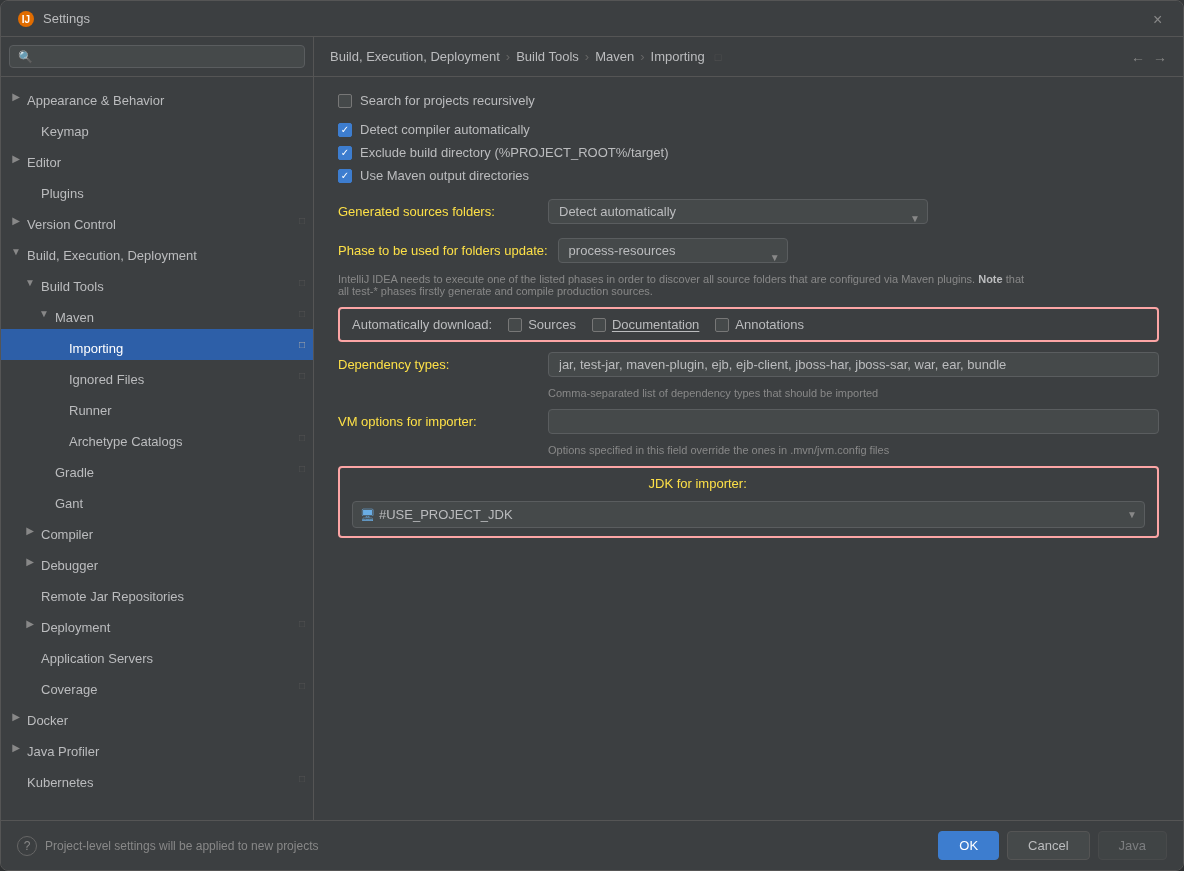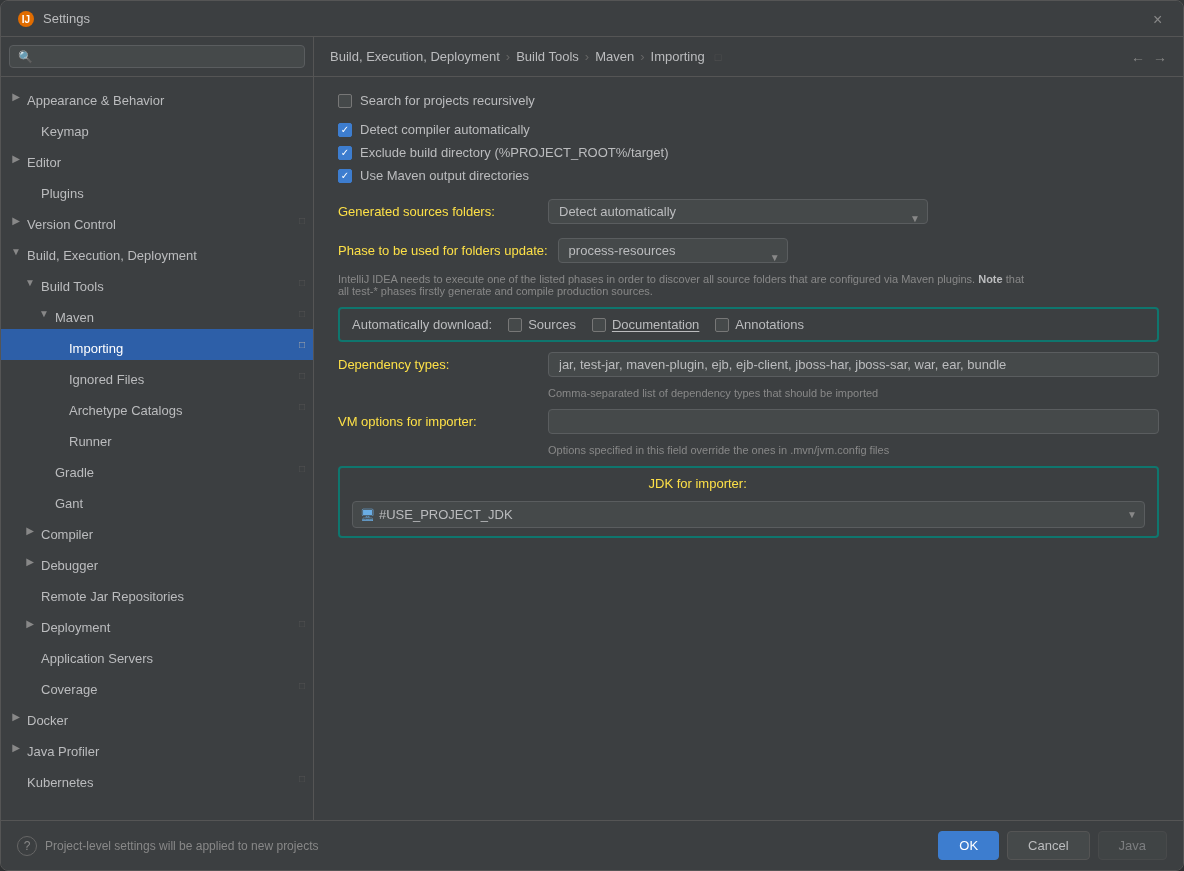--- a/index.html
+++ b/index.html
@@ -209,21 +209,21 @@
     }
     .hint-text {
       font-size: 11px;
       color: #888;
       margin-top: 2px;
       margin-left: 0;
     }
     .hint-text .note-bold { color: #bbbcbe; font-weight: bold; }
     
     .highlight-box {
-      border: 2px solid #0f766e;
+      border: 2px solid #fca5a5;
       border-radius: 4px;
       padding: 8px 12px;
       margin-bottom: 10px;
     }
     .auto-download-row {
       display: flex;
       align-items: center;
       gap: 16px;
     }
     .auto-dl-label { color: #bbbcbe; font-size: 13px; white-space: nowrap; }
@@ -401,27 +401,27 @@
         </div>
 
         <div class="tree-item indent-3">
           <span class="toggle"></span>
           <span class="label">Ignored Files</span>
           <span class="pin-icon">□</span>
         </div>
 
         <div class="tree-item indent-3">
           <span class="toggle"></span>
+          <span class="label">Runner</span>
+        </div>
+
+        <div class="tree-item indent-3">
+          <span class="toggle"></span>
           <span class="label">Archetype Catalogs</span>
           <span class="pin-icon">□</span>
-        </div>
-
-        <div class="tree-item indent-3">
-          <span class="toggle"></span>
-          <span class="label">Runner</span>
         </div>
 
         <div class="tree-item indent-2">
           <span class="toggle"></span>
           <span class="label">Gradle</span>
           <span class="pin-icon">□</span>
         </div>
 
         <div class="tree-item indent-2">
           <span class="toggle"></span>

